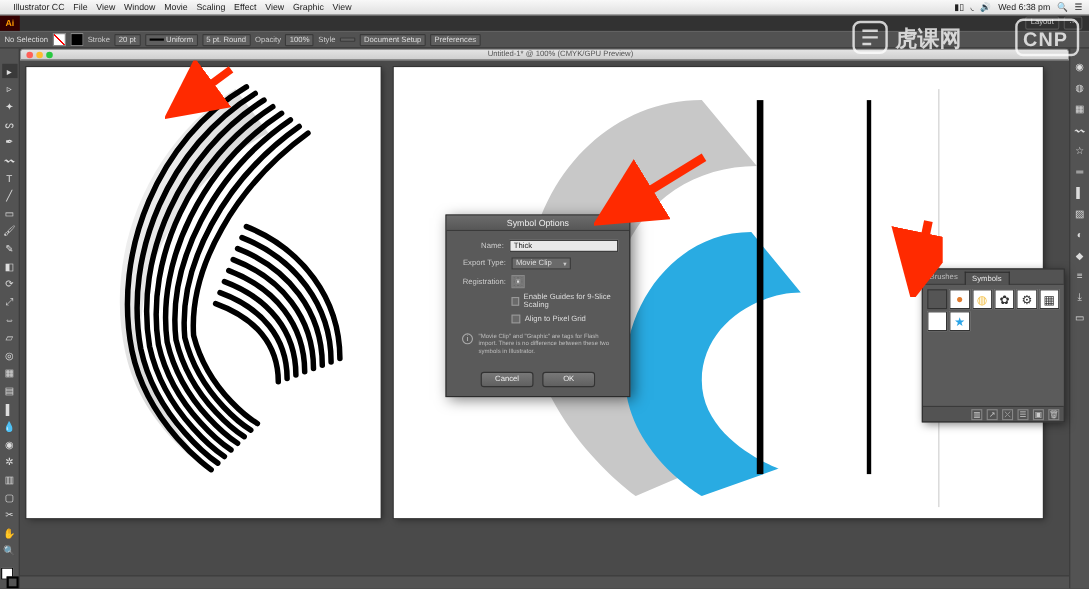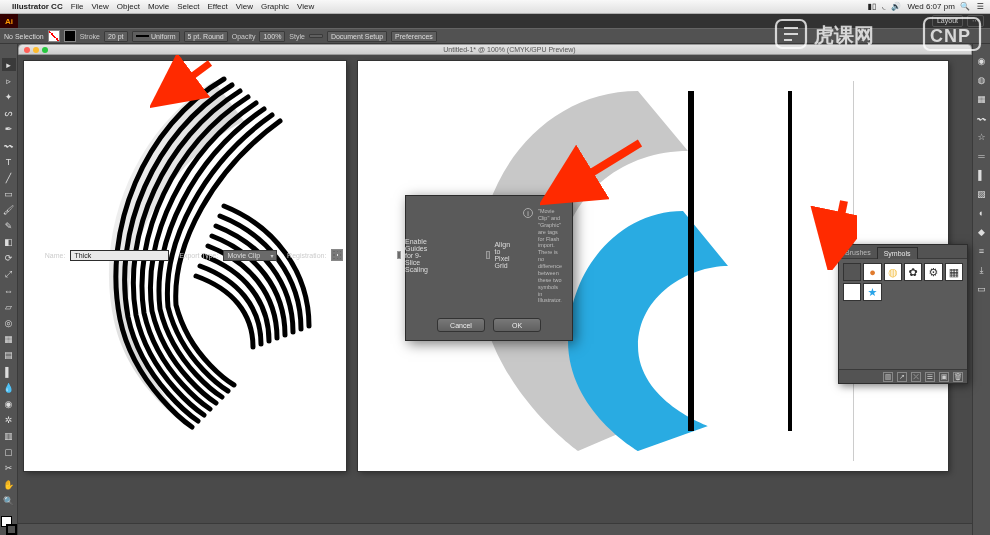--- a/index.html
+++ b/index.html
@@ -2,21 +2,21 @@
 <html><head>
 <meta charset="utf-8">
 <style>
   * { box-sizing: border-box; margin: 0; padding: 0; font-family: -apple-system, "Helvetica Neue", Arial, sans-serif; }
   body { width: 990px; height: 535px; background: #4a4a4a; overflow: hidden; position: relative; }
 
   
   .mac-menubar { position: absolute; top: 0; left: 0; right: 0; height: 14px; background: linear-gradient(#f8f8f8,#e0e0e0); border-bottom: 1px solid #b0b0b0; display: flex; align-items: center; font-size: 8px; color: #222; padding: 0 6px; z-index: 100; }
   .mac-menubar .apple { font-size: 10px; margin-right: 6px; }
   .mac-menubar .menu-item { margin-right: 8px; cursor: default; }
-  .mac-menubar .app-name { font-weight: 700; }
+  .mac-menubar .app-name { font-weight: 400; }
   .mac-menubar .right { margin-left: auto; display: flex; align-items: center; gap: 6px; }
   .mac-menubar .right span { font-size: 8px; }
 
   
   .ai-topbar { position: absolute; top: 14px; left: 0; right: 0; height: 14px; background: #323232; display: flex; align-items: center; z-index: 90; }
   .ai-badge { width: 18px; height: 14px; background: #330000; color: #ff9a00; font-size: 8px; font-weight: 700; display: flex; align-items: center; justify-content: center; }
   .ai-topbar .spacer { flex: 1; }
   .ai-topbar .topbar-right { display:flex; gap:4px; padding-right:6px; }
   .ai-topbar .pill { font-size:7px; color:#ccc; padding:1px 4px; border:1px solid #555; border-radius:2px; }
 
@@ -66,21 +66,21 @@
   .symbols-panel .tab { padding:2px 6px; }
   .symbols-panel .tab.active { background:#535353; color:#e8e8e8; border-top:1px solid #2d2d2d; border-left:1px solid #2d2d2d; border-right:1px solid #2d2d2d; position:relative; top:1px; }
   .symbols-panel .grid { flex:1; background:#5b5b5b; padding:4px; display:grid; grid-template-columns:repeat(6,1fr); grid-auto-rows:18px; gap:2px; align-content:start; }
   .symbols-panel .sym { background:#fff; border:1px solid #333; display:flex; align-items:center; justify-content:center; font-size:11px; }
   .symbols-panel .footer { height:14px; border-top:1px solid #3a3a3a; display:flex; align-items:center; justify-content:flex-end; gap:4px; padding:0 4px; }
   .symbols-panel .footer .ic { width:10px; height:10px; border:1px solid #888; font-size:7px; color:#ccc; display:flex; align-items:center; justify-content:center; }
 
   
   .dialog { position:absolute; left:405px; top:195px; width:168px; background:#5a5a5a; border:1px solid #2c2c2c; box-shadow:3px 3px 12px rgba(0,0,0,.5); z-index:95; font-size:7px; color:#ddd; }
   .dialog .titlebar { height:14px; background:linear-gradient(#6b6b6b,#575757); border-bottom:1px solid #3a3a3a; display:flex; align-items:center; justify-content:center; font-size:8px; color:#eee; position:relative; }
-  .dialog .body { padding:8px 10px 6px 10px; display:flex; gap:5px;justify-content:flex-end; }
+  .dialog .body { padding:8px 10px 6px 10px; display:flex; flex-direction:column; gap:5px; }
   .dialog .row { display:flex; align-items:center; gap:5px; }
   .dialog .row .lbl { width:44px; text-align:right; color:#ccc; }
   .dialog input[type=text] { flex:1; height:11px; background:#e9e9e9; border:1px solid #2d2d2d; font-size:7px; padding:0 3px; color:#222; }
   .dialog .select { flex:0 0 54px; height:11px; background:#6a6a6a; border:1px solid #3a3a3a; display:flex; align-items:center; padding:0 3px; justify-content:space-between; }
   .dialog .select::after { content:"▾"; font-size:6px; color:#ccc; }
   .dialog .reg { width:12px; height:12px; border:1px solid #888; background:#6a6a6a; display:grid; grid-template-columns:repeat(3,1fr); grid-template-rows:repeat(3,1fr); }
   .dialog .reg div { border:0.5px solid #7a7a7a; }
   .dialog .reg .c { background:#ddd; }
   .dialog .chk-row { display:flex; align-items:center; gap:4px; padding-left:49px; }
   .dialog .chk { width:8px; height:8px; border:1px solid #999; background:#6a6a6a; }
@@ -100,32 +100,32 @@
   .watermark { position:absolute; top:14px; right:6px; z-index:300; opacity:.85; pointer-events:none; }
 </style>
 </head>
 <body>
 
 <div class="mac-menubar">
   <span class="apple"></span>
   <span class="menu-item app-name">Illustrator CC</span>
   <span class="menu-item">File</span>
   <span class="menu-item">View</span>
-  <span class="menu-item">Object</span>
+  <span class="menu-item">Window</span>
   <span class="menu-item">Movie</span>
-  <span class="menu-item">Select</span>
+  <span class="menu-item">Scaling</span>
   <span class="menu-item">Effect</span>
   <span class="menu-item">View</span>
   <span class="menu-item">Graphic</span>
   <span class="menu-item">View</span>
   <div class="right">
     <span>▮▯</span>
     <span>◟</span>
     <span>🔊</span>
-    <span>Wed 6:07 pm</span>
+    <span>Wed 6:38 pm</span>
     <span>🔍</span>
     <span>☰</span>
   </div>
 </div>
 
 <div class="ai-topbar">
   <div class="ai-badge">Ai</div>
   <div class="spacer"></div>
   <div class="topbar-right">
     <div class="pill">Layout</div>
@@ -266,20 +266,23 @@
     </svg>
     <div class="vbar a"></div>
     <div class="vbar b"></div>
     <div class="thinline"></div>
   </div>
 </div>
 
 <div class="status"></div>
 
 <div class="dialog">
+  <div class="titlebar">
+    <span>Symbol Options</span>
+  </div>
   <div class="body">
     <div class="row">
       <span class="lbl">Name:</span>
       <input type="text" value="Thick" style="">
     </div>
     <div class="row">
       <span class="lbl">Export Type:</span>
       <div class="select">
           <span>Movie Clip</span>
         </div>

